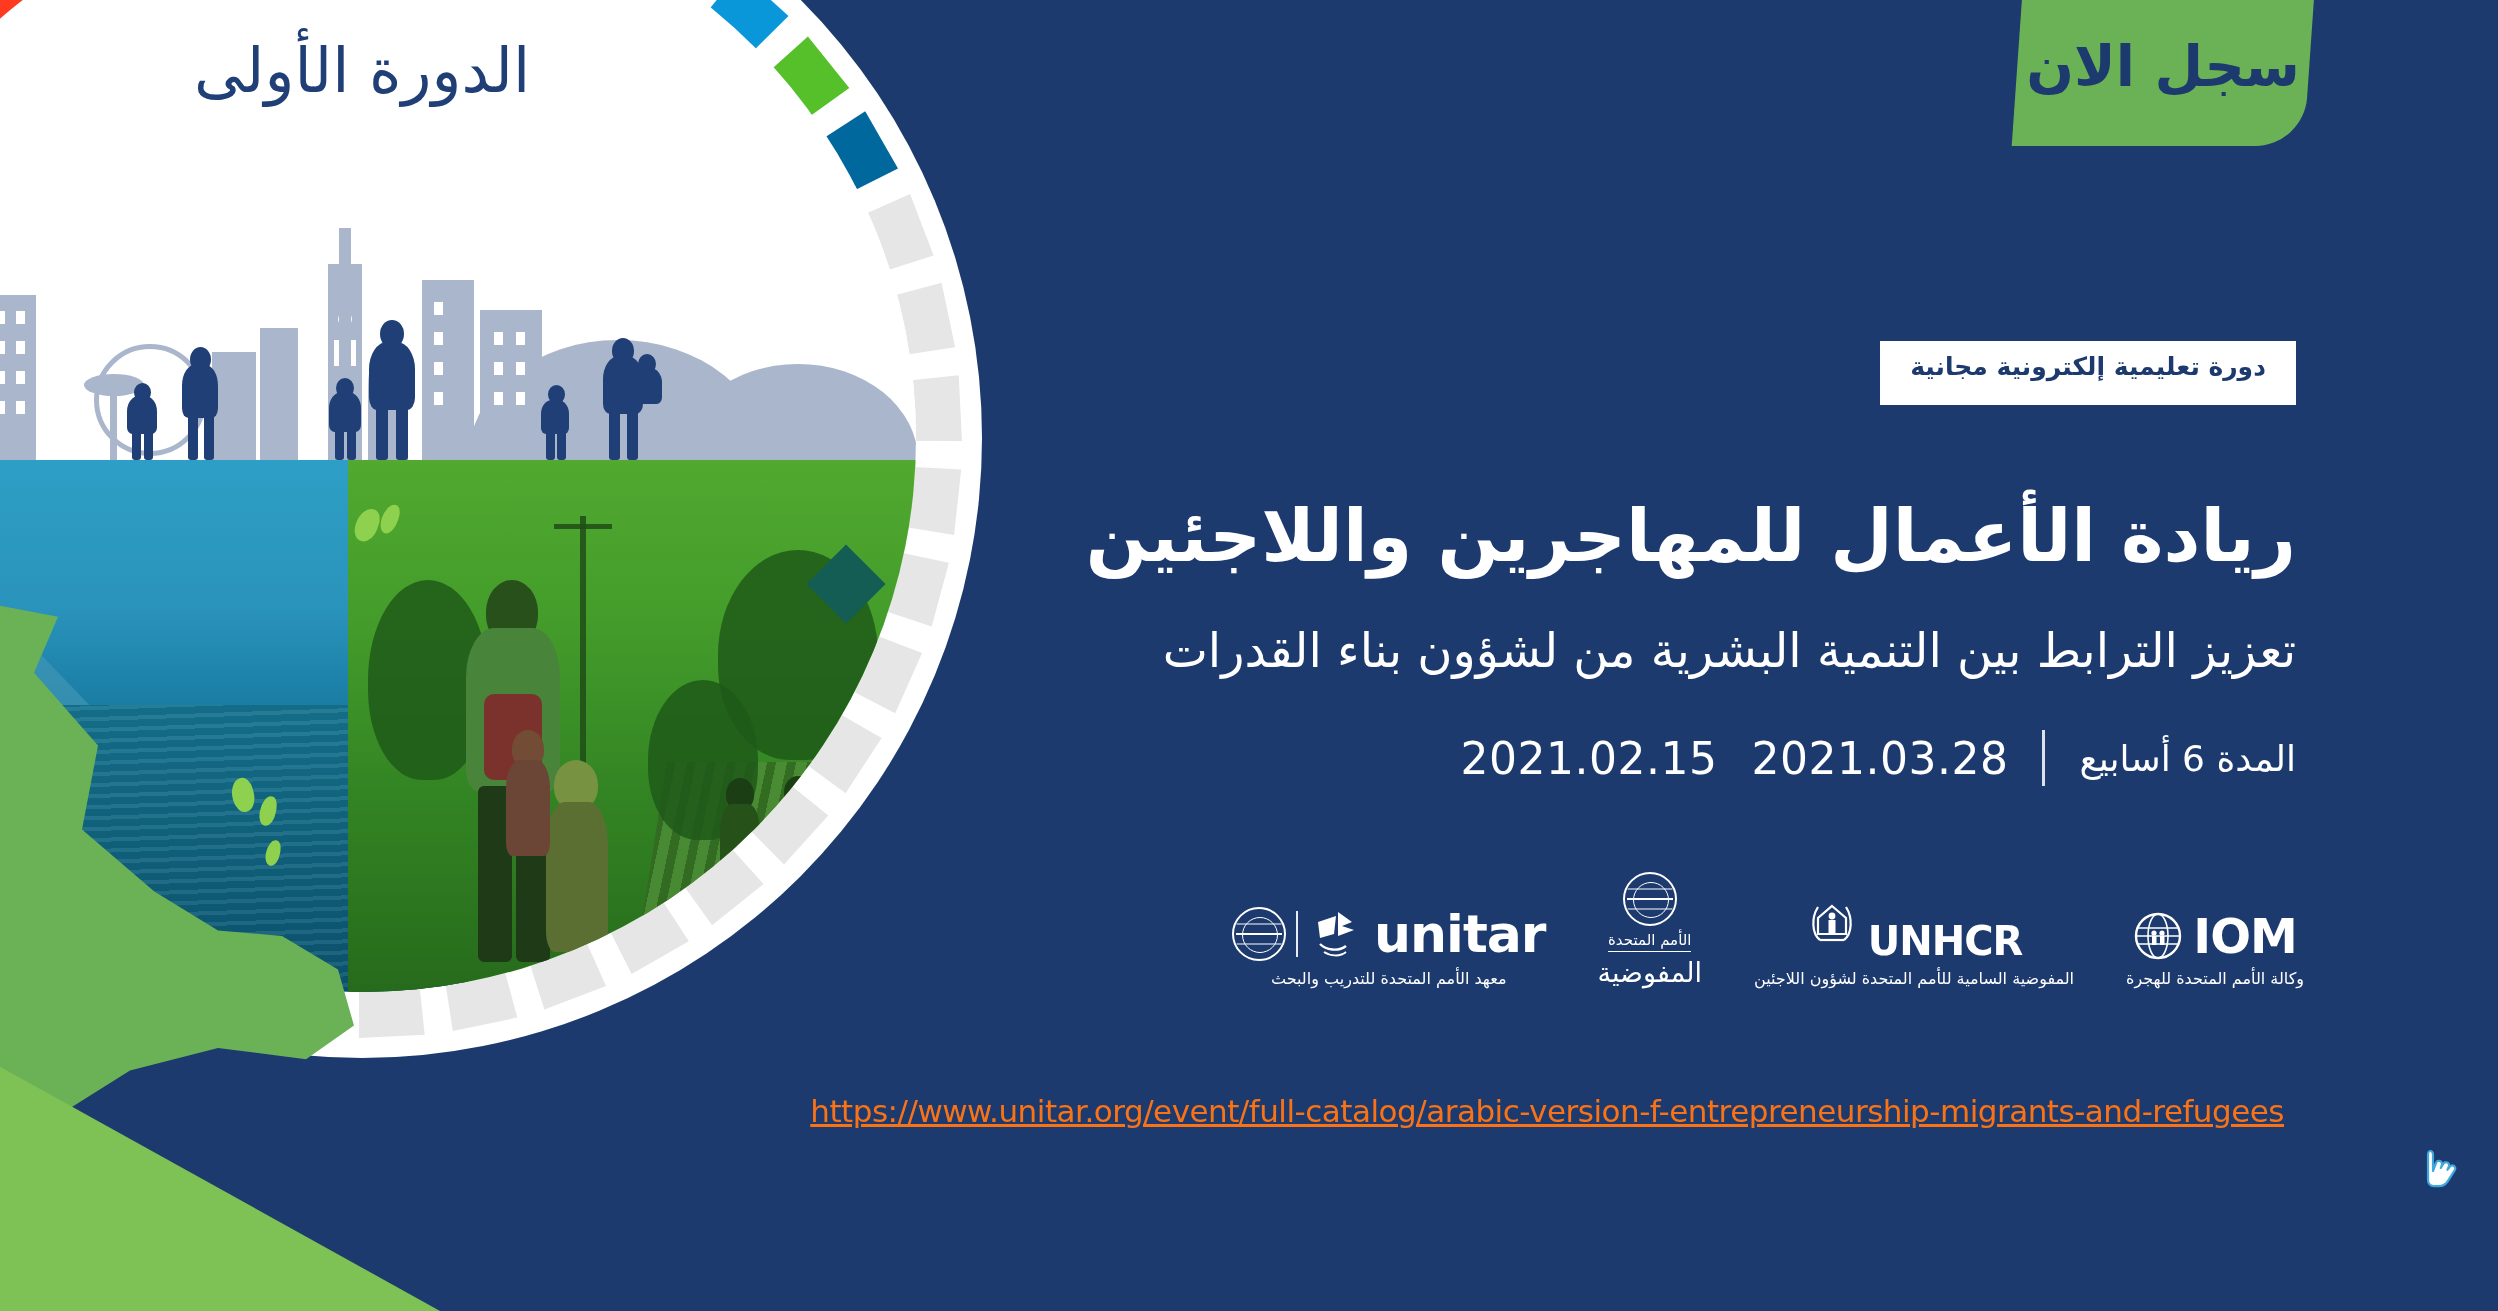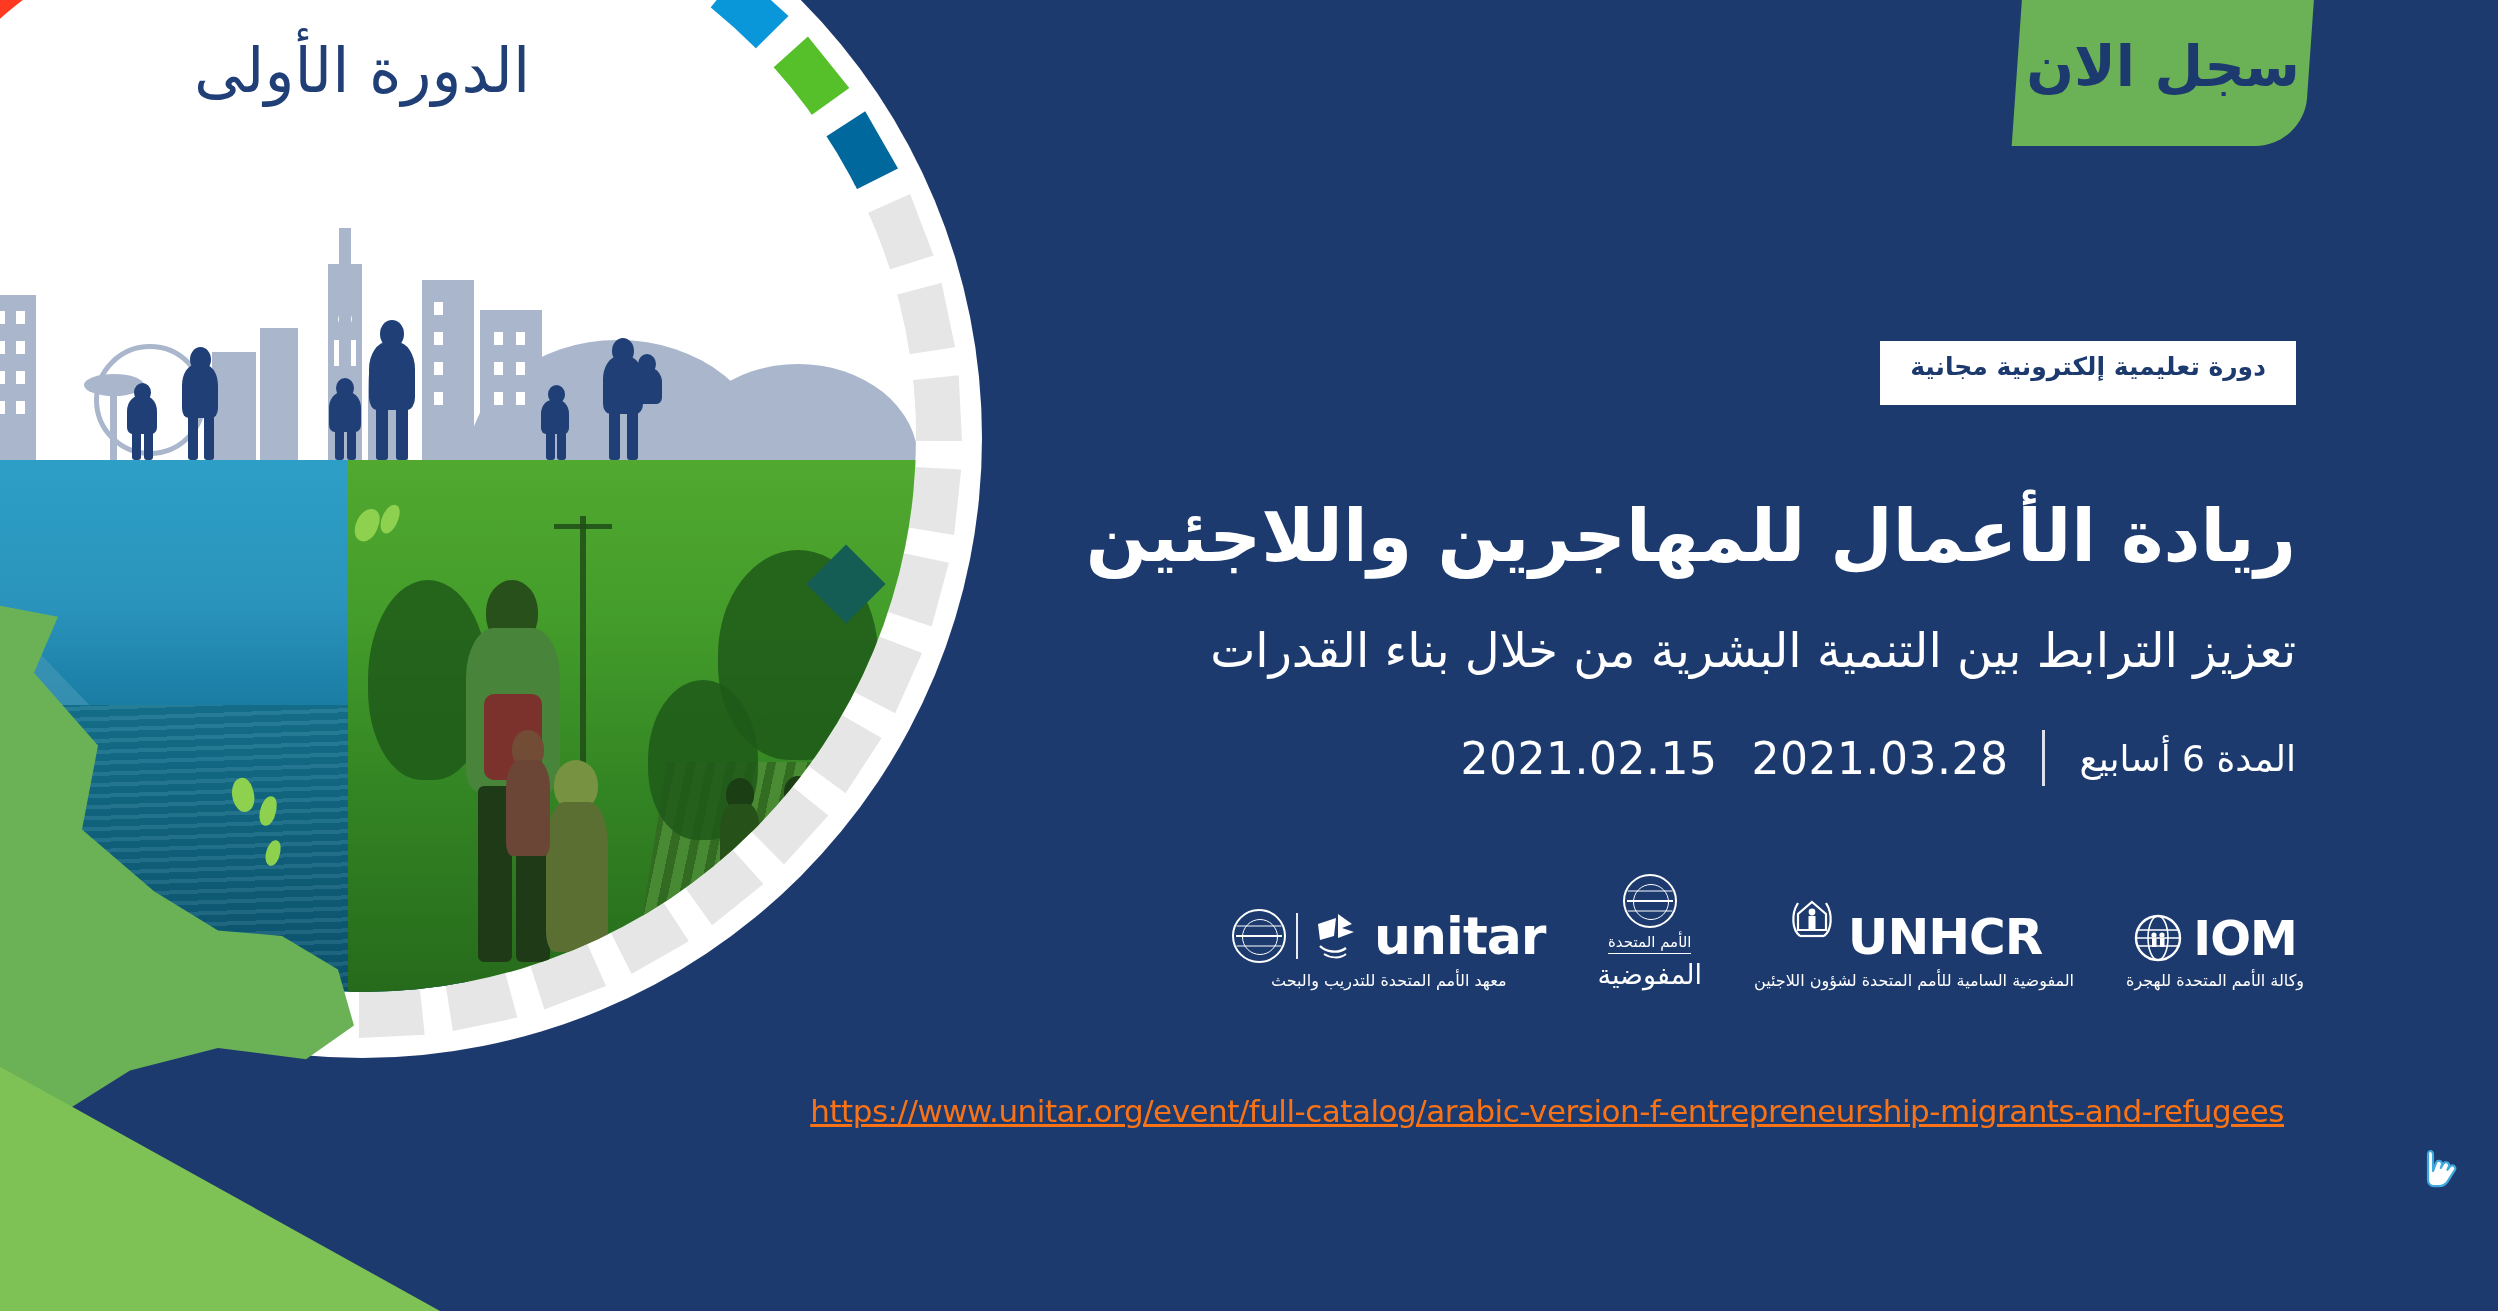--- a/index.html
+++ b/index.html
@@ -486,21 +486,21 @@
   <div class="badge-register">
     <span>سجل الان</span>
   </div>
 
   <div class="content">
 
     <div class="badge-free">دورة تعليمية إلكترونية مجانية</div>
 
     <h1 class="title-main">ريادة الأعمال للمهاجرين واللاجئين</h1>
 
-    <h2 class="title-sub">تعزيز الترابط بين التنمية البشرية من خلال بناء القدرات</h2>
+    <h2 class="title-sub">تعزيز الترابط بين التنمية البشرية من لشؤون بناء القدرات</h2>
 
     <div class="meta-row">
       <div class="meta-duration">المدة 6 أسابيع</div>
       <div class="meta-sep"></div>
       <div class="meta-dates">
         <span>2021.02.15</span>
         <span>2021.03.28</span>
       </div>
     </div>
 
@@ -525,21 +525,21 @@
       <div class="logo">
         <div class="logo-top">
           <svg width="52" height="50" viewBox="0 0 52 50">
             <path d="M14 42C6 36 5 20 12 9" stroke="#fff" stroke-width="2.2" fill="none"></path>
             <path d="M38 42c8-6 9-22 2-33" stroke="#fff" stroke-width="2.2" fill="none"></path>
             <path d="M14 42h24" stroke="#fff" stroke-width="2.2" fill="none"></path>
             <path d="M26 8 L40 20 V36 H12 V20 Z" fill="none" stroke="#fff" stroke-width="2.2"></path>
             <circle cx="26" cy="18" r="3.4" fill="#fff"></circle>
             <rect x="22.5" y="22" width="7" height="13" fill="#fff"></rect>
           </svg>
-          <span class="logo-word" style="font-size:50px;margin-top:36px;">UNHCR</span>
+          <span class="logo-word" style="font-size:40px;margin-top:36px;">UNHCR</span>
         </div>
         <div class="logo-cap">المفوضية السامية للأمم المتحدة لشؤون اللاجئين</div>
       </div>
 
       <div class="logo">
         <div class="un-emblem"></div>
         <div class="logo-cap" style="font-size:15px;border-bottom:1px solid #fff;padding-bottom:2px;">الأمم المتحدة</div>
         <div class="logo-cap" style="font-size:27px;">المفوضية</div>
       </div>
 

